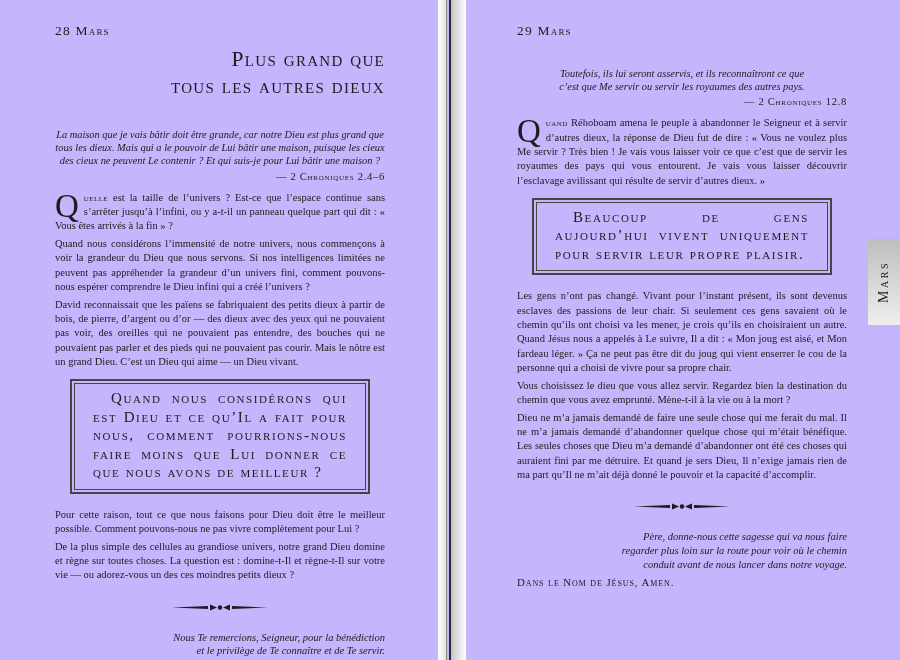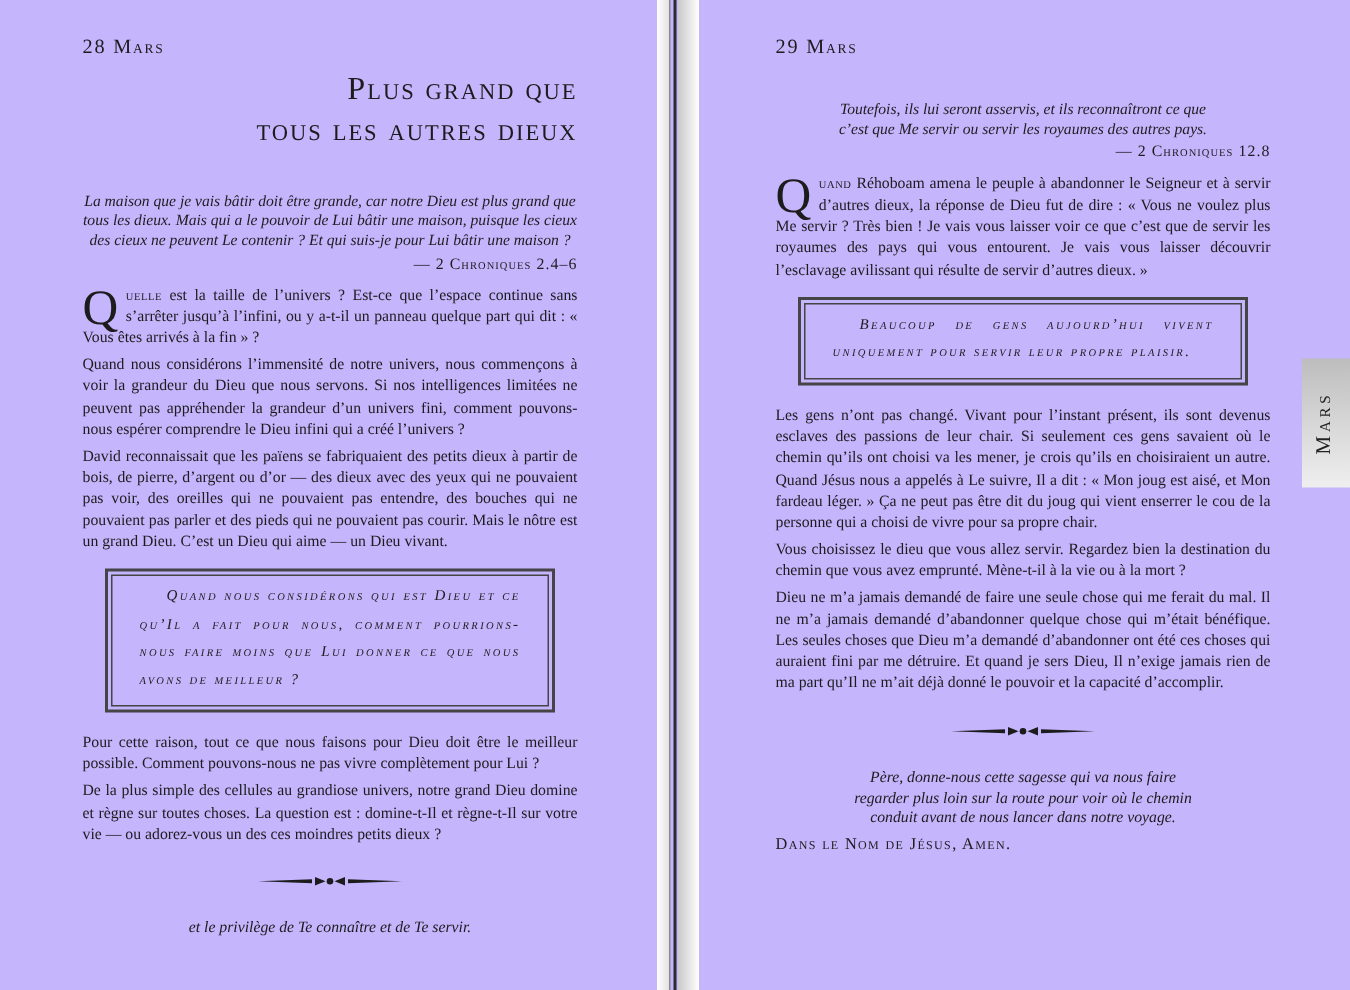--- a/index.html
+++ b/index.html
@@ -20,25 +20,25 @@
   .reference { margin-top:3px; text-align:right; font-variant:small-caps;
                font-size:10.6px; letter-spacing:0.7px; }
 
   .body { margin-top:9px; }
   .body p { margin:0 0 3.5px 0; text-align:justify; font-size:10.5px; line-height:14.3px; }
   .dropcap { float:left; font-size:33px; line-height:26px; padding:2px 5px 0 0; }
   .lead { font-variant:small-caps; letter-spacing:0.4px; }
 
   .callout { margin:10px 15px 14px 15px; border:2px solid #454545; padding:2px; }
   .callout-inner { border:1px solid #454545; padding:5px 18px 7px 18px;
-                   font-variant:small-caps; font-size:10px; line-height:18.5px;
-                   letter-spacing:1.6px; text-align:justify; text-indent:18px;font-style:italic; }
+                   font-variant:small-caps; font-size:15px; line-height:18.5px;
+                   letter-spacing:1.6px; text-align:justify; text-indent:18px; }
 
   .ornament { margin-top:15px; text-align:center; }
-  .prayer { margin-top:15px; text-align:center; font-style:italic;
+  .prayer { margin-top:15px; text-align:right; font-style:italic;
             font-size:10.5px; line-height:13.8px; }
   .amen { margin-top:4px; font-variant:small-caps;
           font-size:10.9px; letter-spacing:0.9px; }
 
   
   .spine-shadow-left { position:absolute; top:0; bottom:0; left:438px; width:8px;
     background:linear-gradient(to right,#ffffff,#e2e2e2); }
   .spine-line-light { position:absolute; top:0; bottom:0; left:446px; width:1px; background:#8a8a8a; }
   .spine-line-dark  { position:absolute; top:0; bottom:0; left:448.5px; width:2px; background:#2b2b2b; }
   .spine-shadow-right { position:absolute; top:0; bottom:0; left:451.5px; width:14px;
@@ -86,20 +86,21 @@
       <svg width="96" height="9" viewBox="0 0 96 9" aria-hidden="true">
         <polygon points="0,4.5 36,3.1 36,5.9" fill="#1c1c1c"></polygon>
         <polygon points="96,4.5 60,3.1 60,5.9" fill="#1c1c1c"></polygon>
         <polygon points="38,1.6 45,4.5 38,7.4" fill="#1c1c1c"></polygon>
         <polygon points="58,1.6 51,4.5 58,7.4" fill="#1c1c1c"></polygon>
         <circle cx="48" cy="4.5" r="2.2" fill="#1c1c1c"></circle>
       </svg>
     </div>
 
     <div class="prayer">
+      <div>Nous Te remercions, Seigneur, pour la bénédiction</div>
       <div>et le privilège de Te connaître et de Te servir.</div>
     </div>
   </section>
 
   <div class="spine-shadow-left"></div>
   <div class="spine-line-light"></div>
   <div class="spine-line-dark"></div>
   <div class="spine-shadow-right"></div>
 
   <section class="page page-right">

